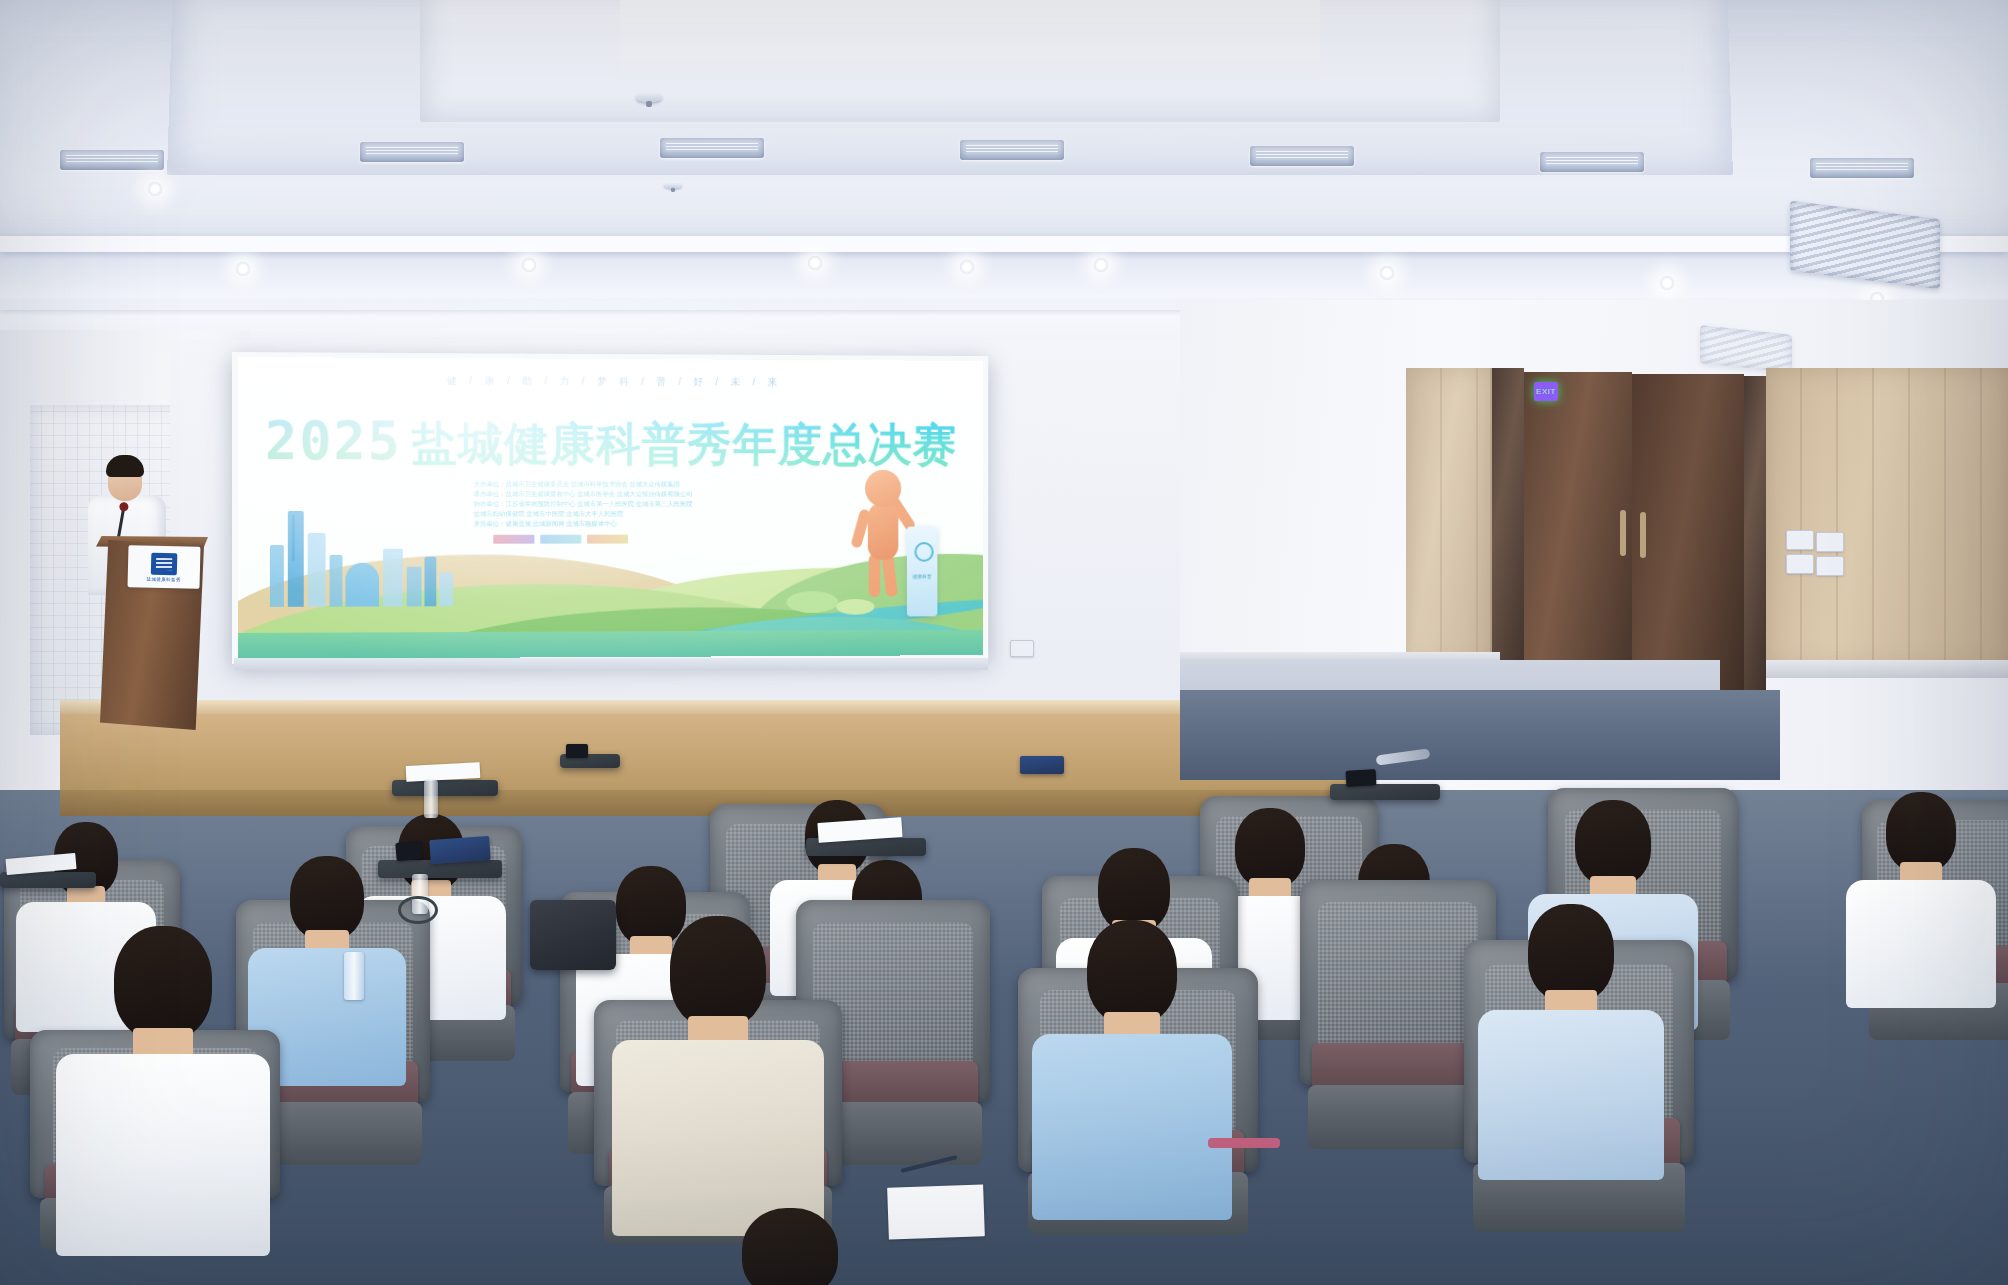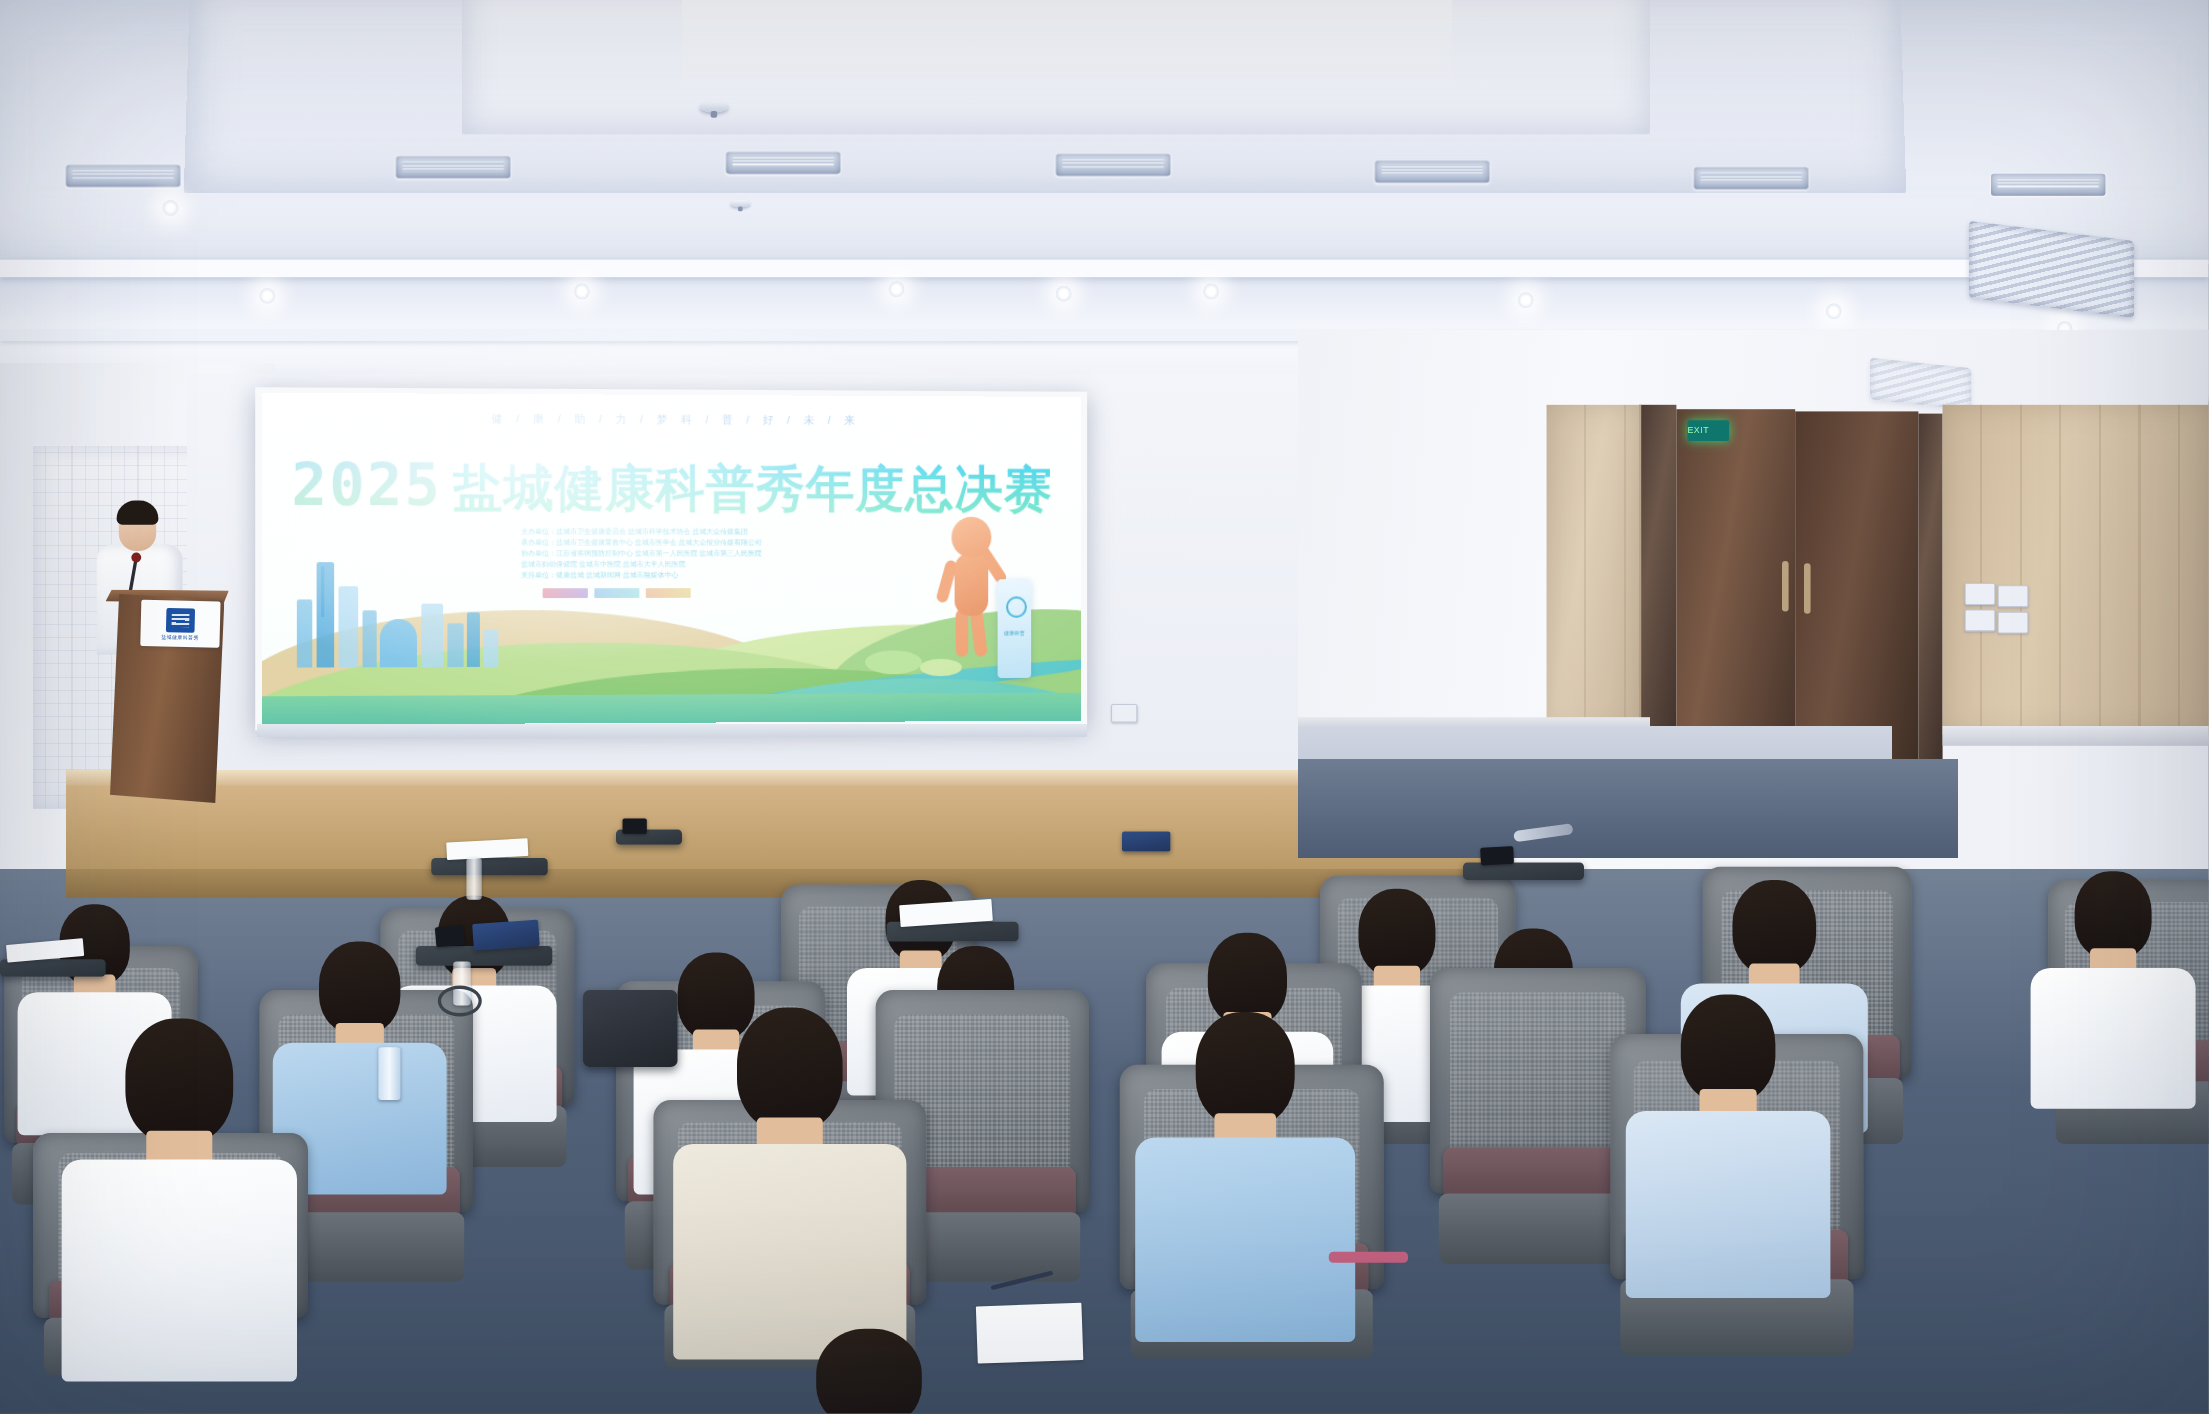--- a/index.html
+++ b/index.html
@@ -60,23 +60,23 @@
      background:linear-gradient(180deg,#f3f5fa,#e9ecf3);}
   .wall-right{position:absolute;left:1180px;top:300px;width:830px;height:560px;
      background:linear-gradient(95deg,#f0f2f7 0%,#f8f9fc 30%,#eceef5 100%);}
   .door-col{position:absolute;background:linear-gradient(100deg,#4a3a33,#6d574a 35%,#3c2e28 100%);}
   .wood-wall{position:absolute;background:linear-gradient(100deg,#cbb79b,#ddcbb0 40%,#c2ad91 100%);
      box-shadow:inset 0 0 25px rgba(130,110,85,.3);}
   .wood-wall:after{content:"";position:absolute;inset:0;
      background:repeating-linear-gradient(90deg,transparent 0 34px,rgba(140,120,95,.22) 34px 36px);}
   .baseboard{position:absolute;background:linear-gradient(180deg,#e6e8ee,#c9ccd6);}
 
-  .exit-sign{position:absolute;width:38px;height:19px;border-radius:2px;
-     background:#0f766e;box-shadow:0 0 10px rgba(60,230,110,.8);
-     display:flex;align-items:center;justify-content:flex-start;}
+  .exit-sign{position:absolute;width:24px;height:19px;border-radius:2px;
+     background:#8b5cf6;box-shadow:0 0 10px rgba(60,230,110,.8);
+     display:flex;align-items:center;justify-content:center;}
   .exit-sign span{color:#9dfbae;font-size:8px;letter-spacing:.5px;}
 
   .outlet{position:absolute;width:26px;height:18px;border-radius:2px;background:#eceff5;
      border:1px solid #c3c9d6;box-shadow:0 1px 2px rgba(110,120,145,.3);}
 
   
   .platform{position:absolute;left:60px;top:700px;width:1290px;height:110px;
      background:linear-gradient(180deg,#d9b98d 0%,#c8a878 45%,#b2935f 100%);}
   .platform-edge{position:absolute;left:60px;top:700px;width:1290px;height:14px;
      background:linear-gradient(180deg,#efe0c4,#d6bb93);}

